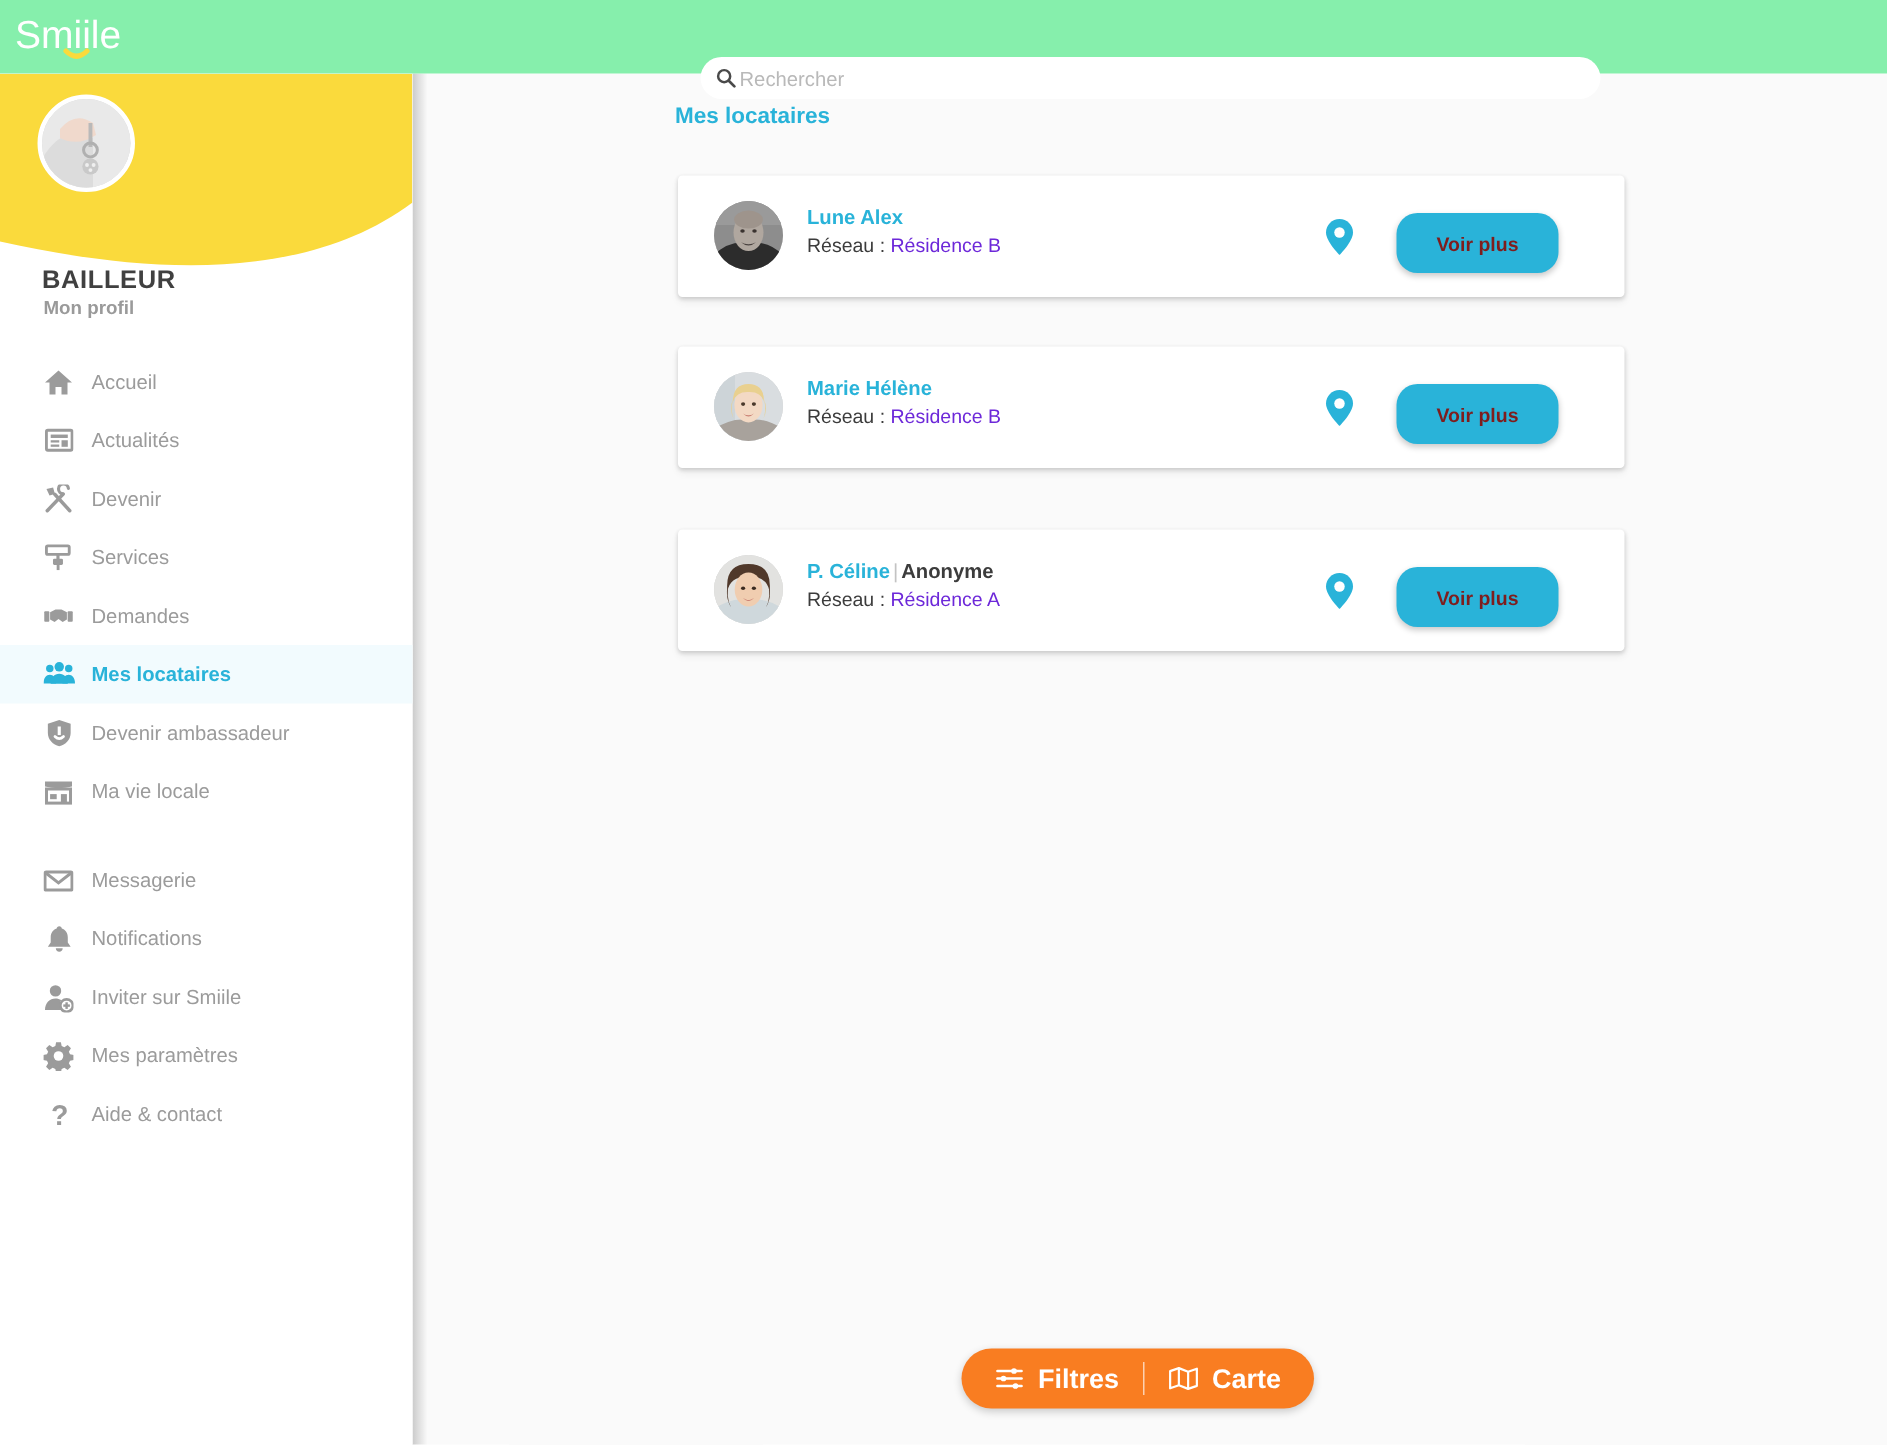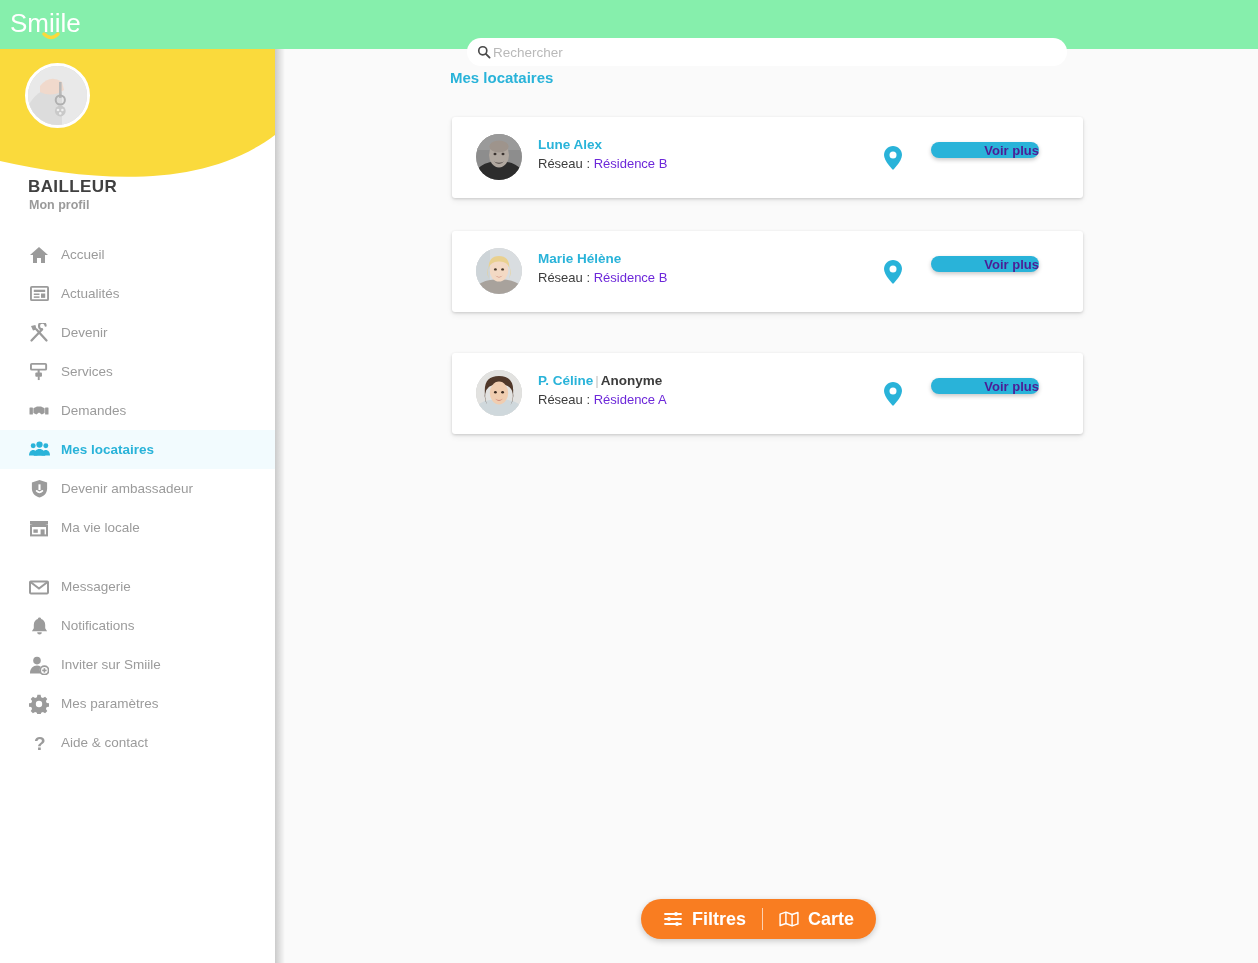--- a/index.html
+++ b/index.html
@@ -165,30 +165,29 @@
 
   .pin-icon {
     position: absolute; left: 428px; top: 28px;
     width: 26px; height: 26px;
     cursor: pointer;
   }
   .pin-icon svg { display: block; }
 
   .voir-plus {
     position: absolute; left: 479px; top: 25px;
-    width: 108px; height: 16px;
+    width: 108px; height: 40px;
     background: #29b3d9;
     border-radius: 14px;
     border: none;
-    color: #4c1d95;
+    color: #7f1d1d;
     font-family: "Liberation Sans", sans-serif;
     font-size: 13px; font-weight: bold;
     cursor: pointer;
     box-shadow: 0 2px 4px rgba(0,0,0,0.22);
-    text-align: right;
   }
 
   
   #fab {
     position: absolute; left: 366px; top: 850px;
     height: 40px;
     background: #f97d21;
     border-radius: 20px;
     display: flex; align-items: center;
     box-shadow: 0 2px 6px rgba(0,0,0,0.2);

